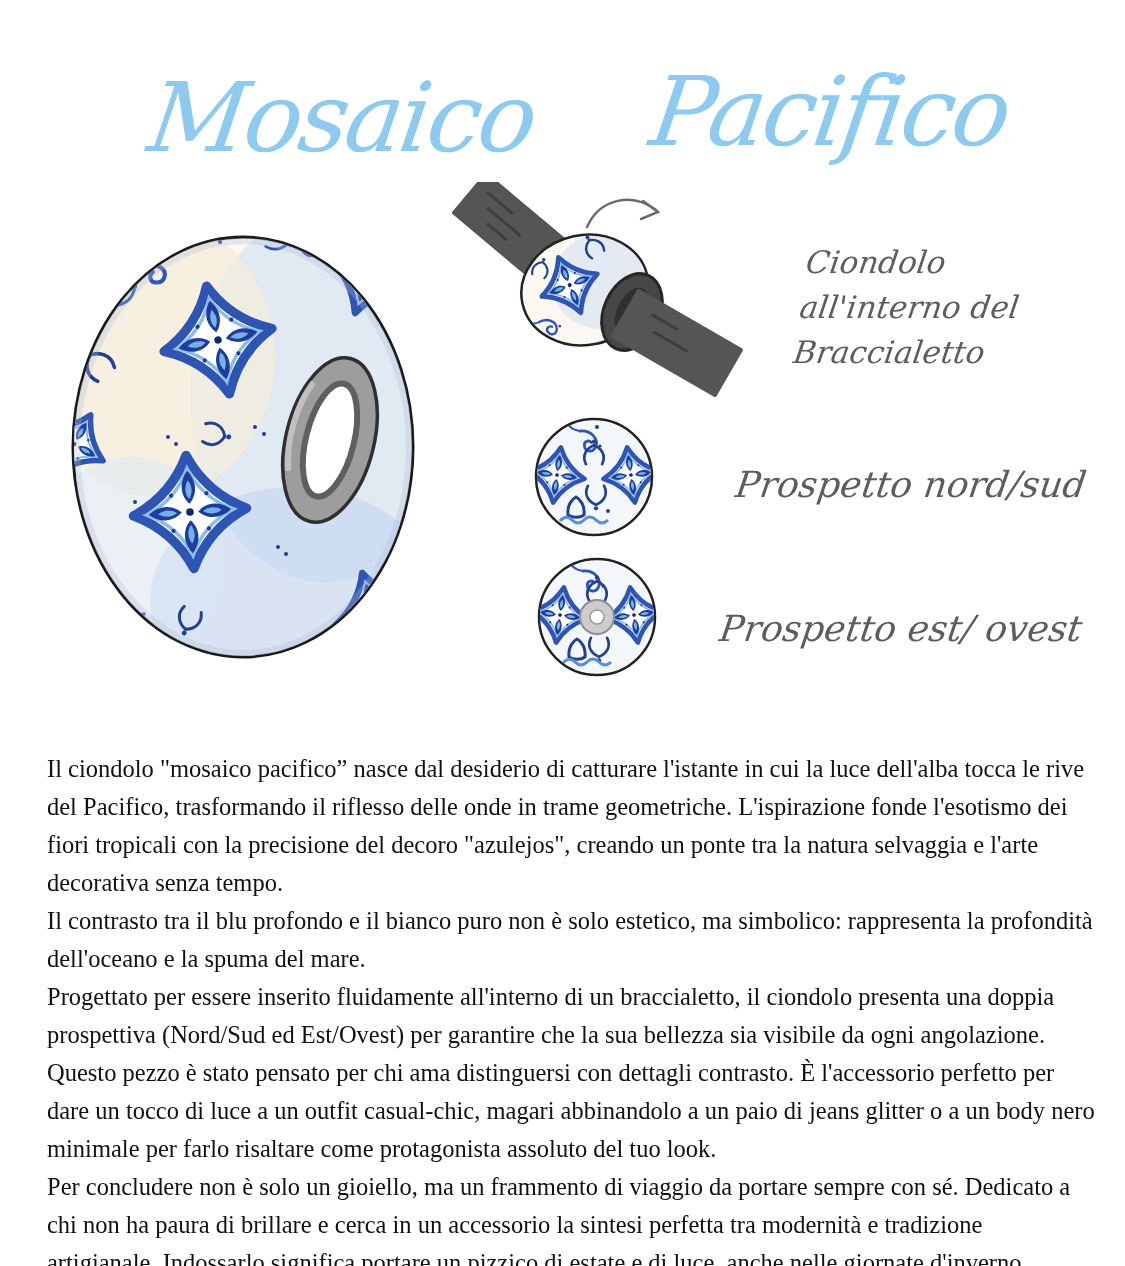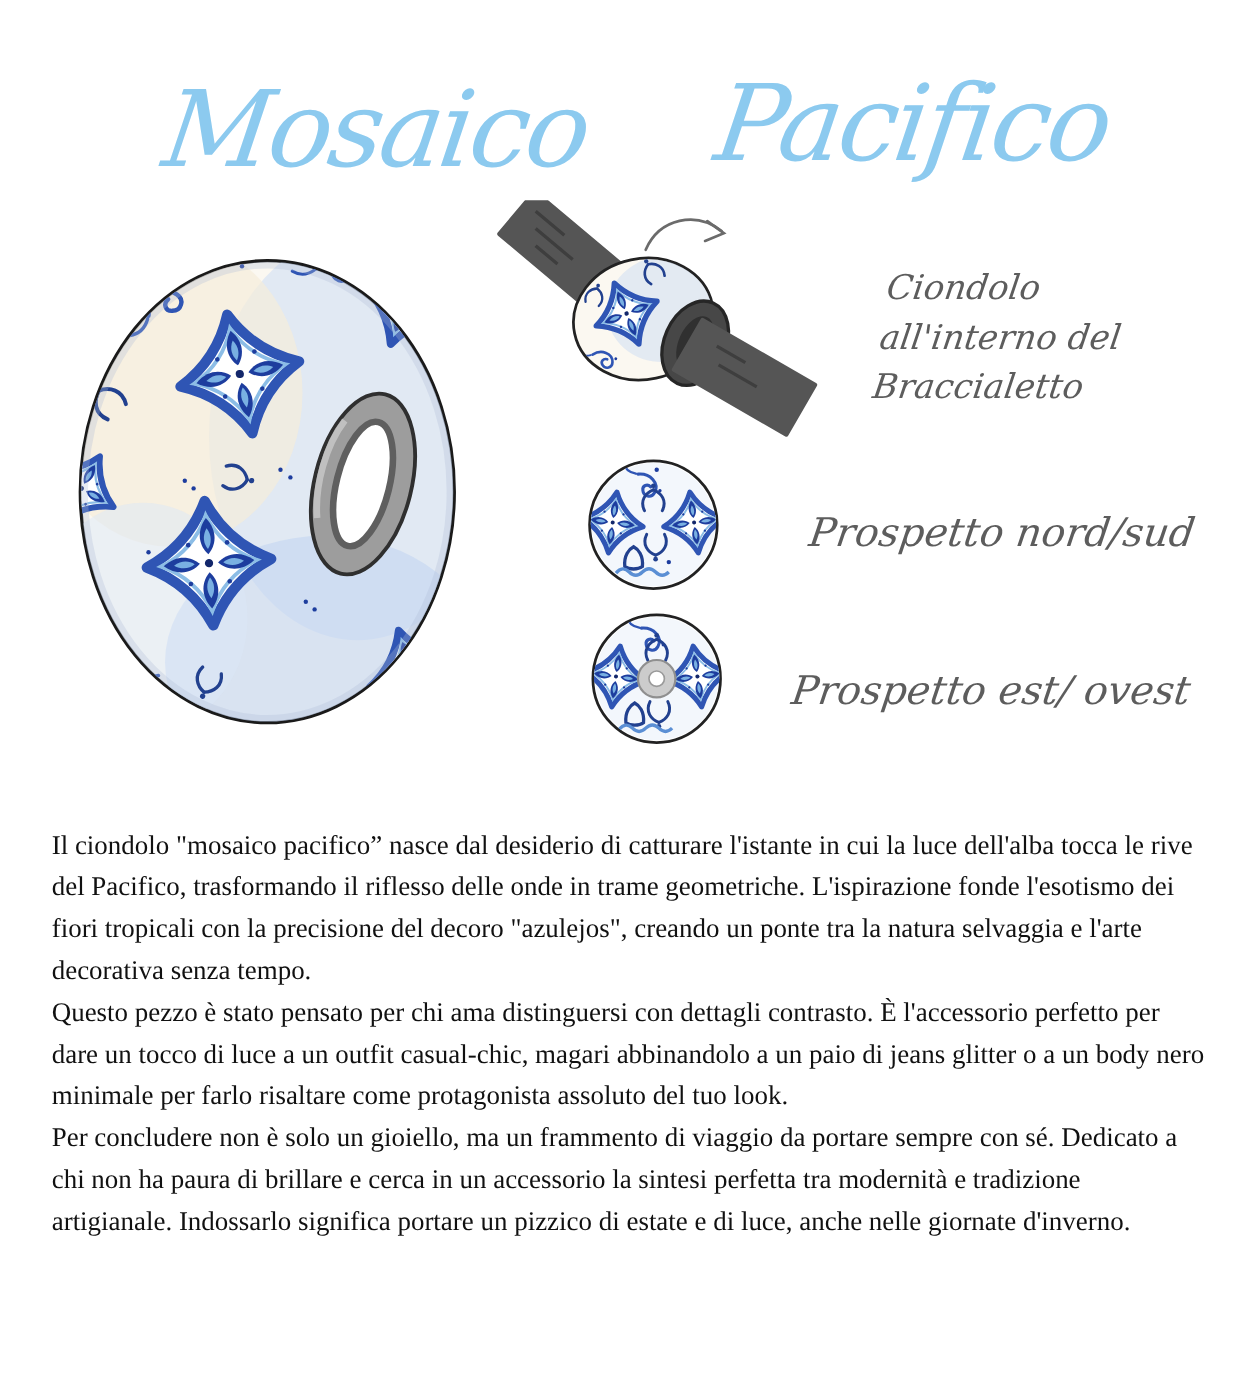--- a/index.html
+++ b/index.html
@@ -218,17 +218,19 @@
     <div>all'interno del</div>
     <div>Braccialetto</div>
   </div>
 
   <div class="script-label label-ns">Prospetto nord/sud</div>
 
   <div class="script-label label-eo">Prospetto est/ ovest</div>
 
   <div class="description">
     <p>Il ciondolo "mosaico pacifico” nasce dal desiderio di catturare l'istante in cui la luce dell'alba tocca le rive del Pacifico, trasformando il riflesso delle onde in trame geometriche. L'ispirazione fonde l'esotismo dei fiori tropicali con la precisione del decoro "azulejos", creando un ponte tra la natura selvaggia e l'arte decorativa senza tempo.</p>
+    <p>Il contrasto tra il blu profondo e il bianco puro non è solo estetico, ma simbolico: rappresenta la profondità dell'oceano e la spuma del mare.</p>
+    <p>Progettato per essere inserito fluidamente all'interno di un braccialetto, il ciondolo presenta una doppia prospettiva (Nord/Sud ed Est/Ovest) per garantire che la sua bellezza sia visibile da ogni angolazione.</p>
     <p>Questo pezzo è stato pensato per chi ama distinguersi con dettagli contrasto. È l'accessorio perfetto per dare un tocco di luce a un outfit casual-chic, magari abbinandolo a un paio di jeans glitter o a un body nero minimale per farlo risaltare come protagonista assoluto del tuo look.</p>
     <p>Per concludere non è solo un gioiello, ma un frammento di viaggio da portare sempre con sé. Dedicato a chi non ha paura di brillare e cerca in un accessorio la sintesi perfetta tra modernità e tradizione artigianale. Indossarlo significa portare un pizzico di estate e di luce, anche nelle giornate d'inverno.</p>
   </div>
 
 </div>
 
 </body></html>

